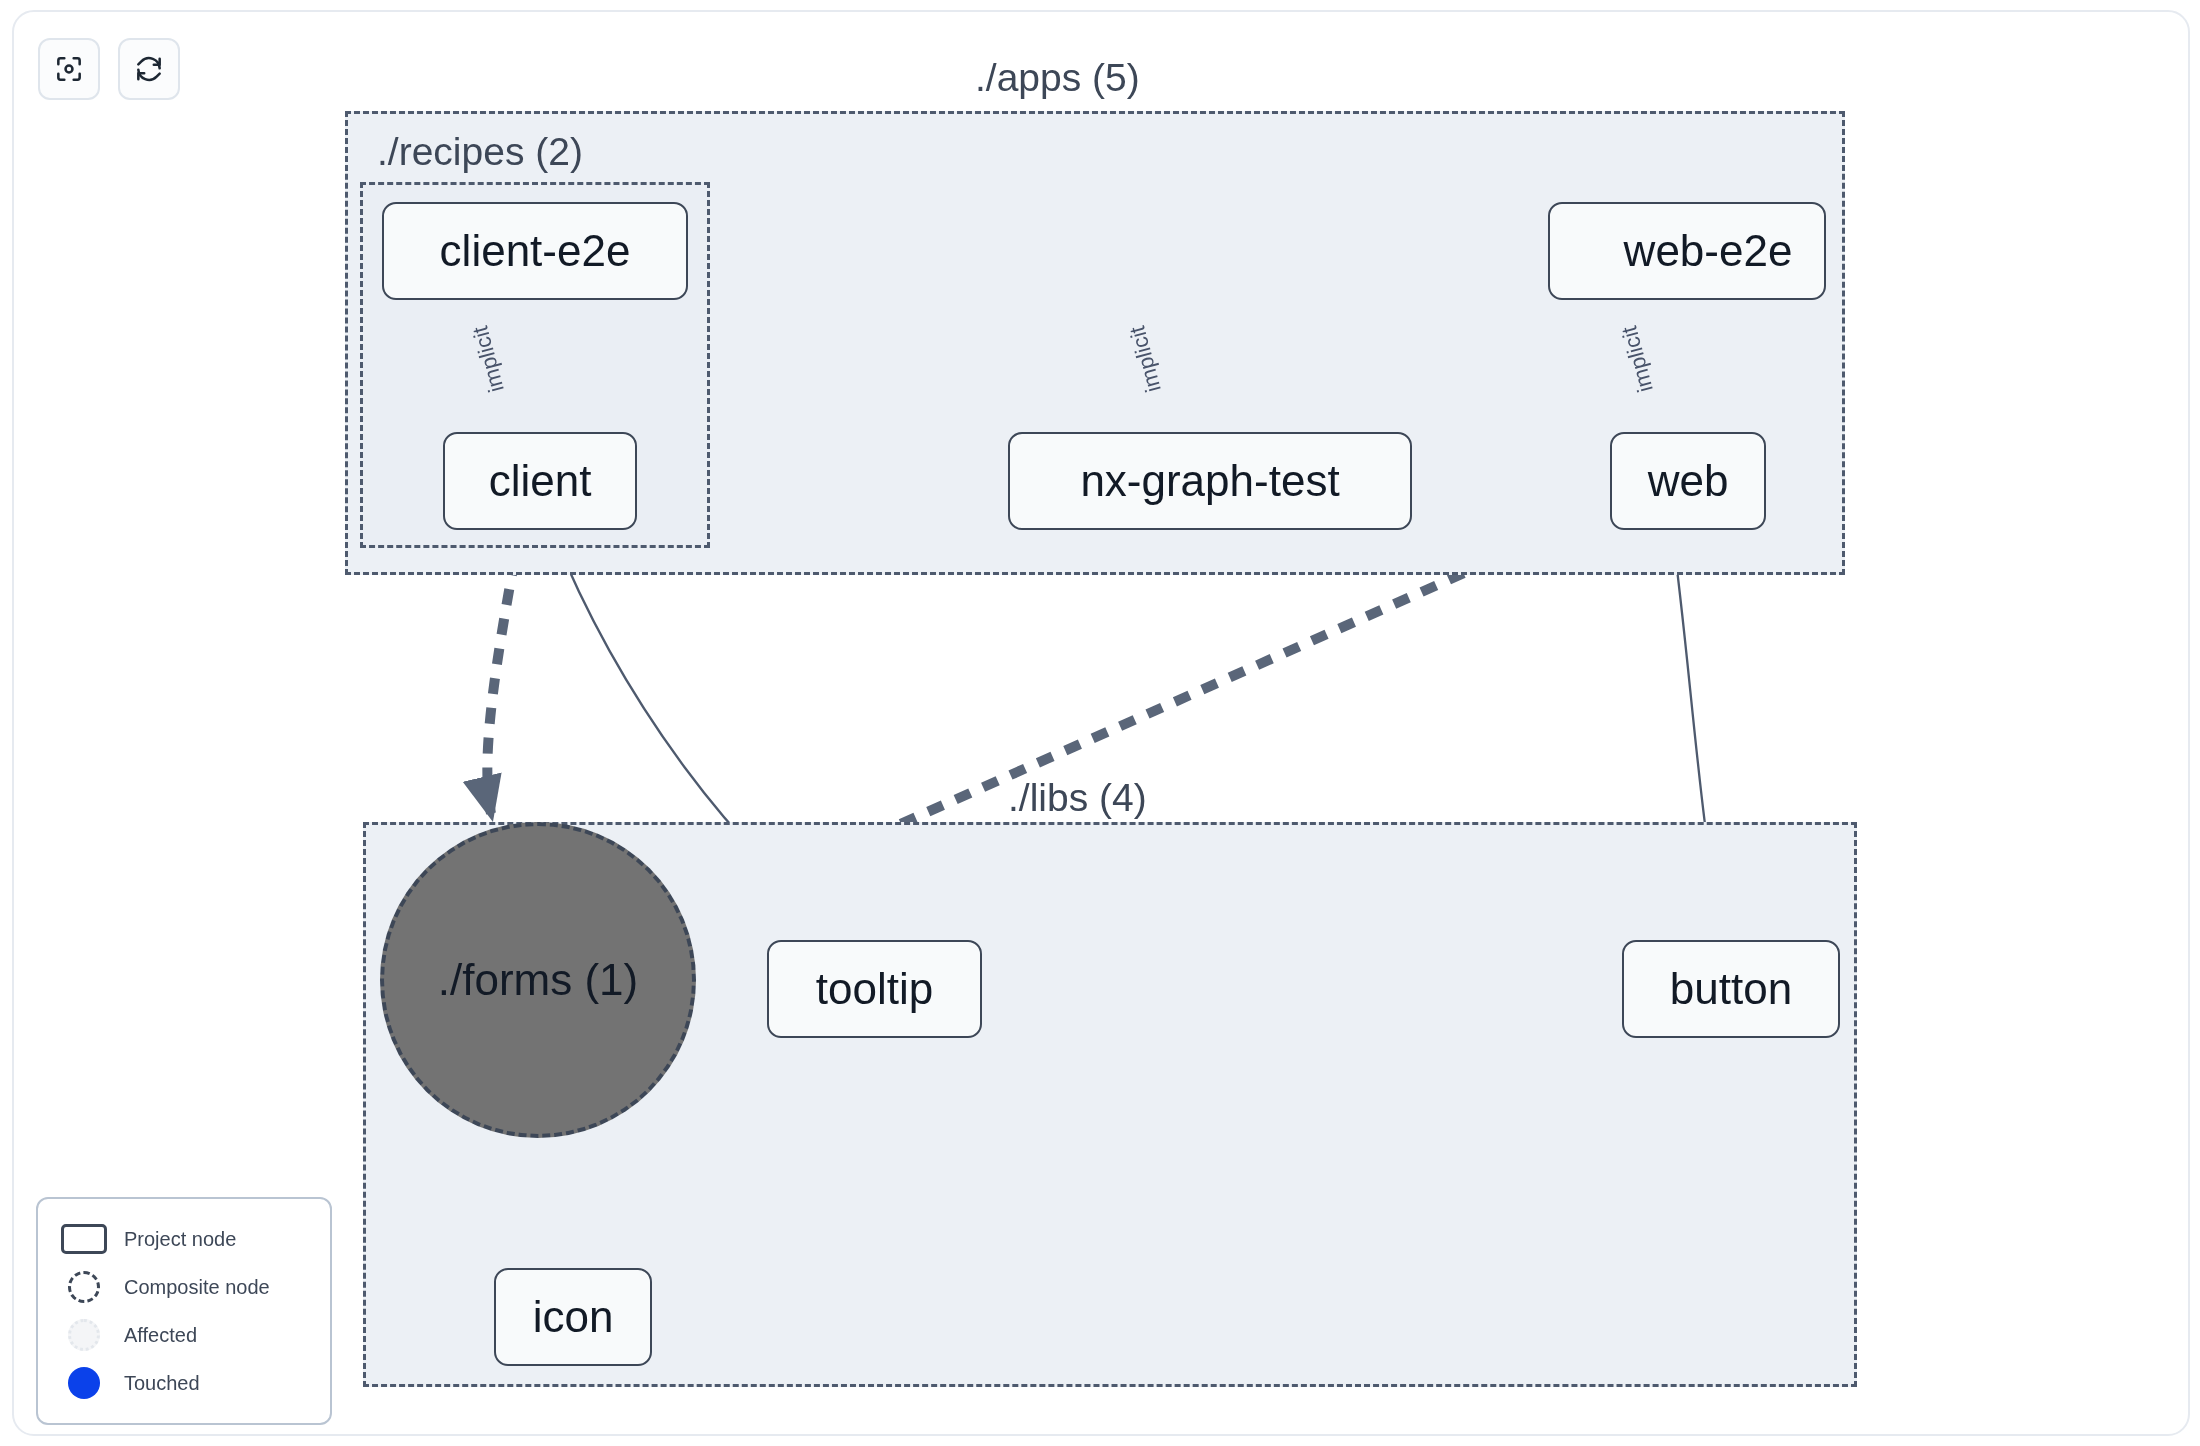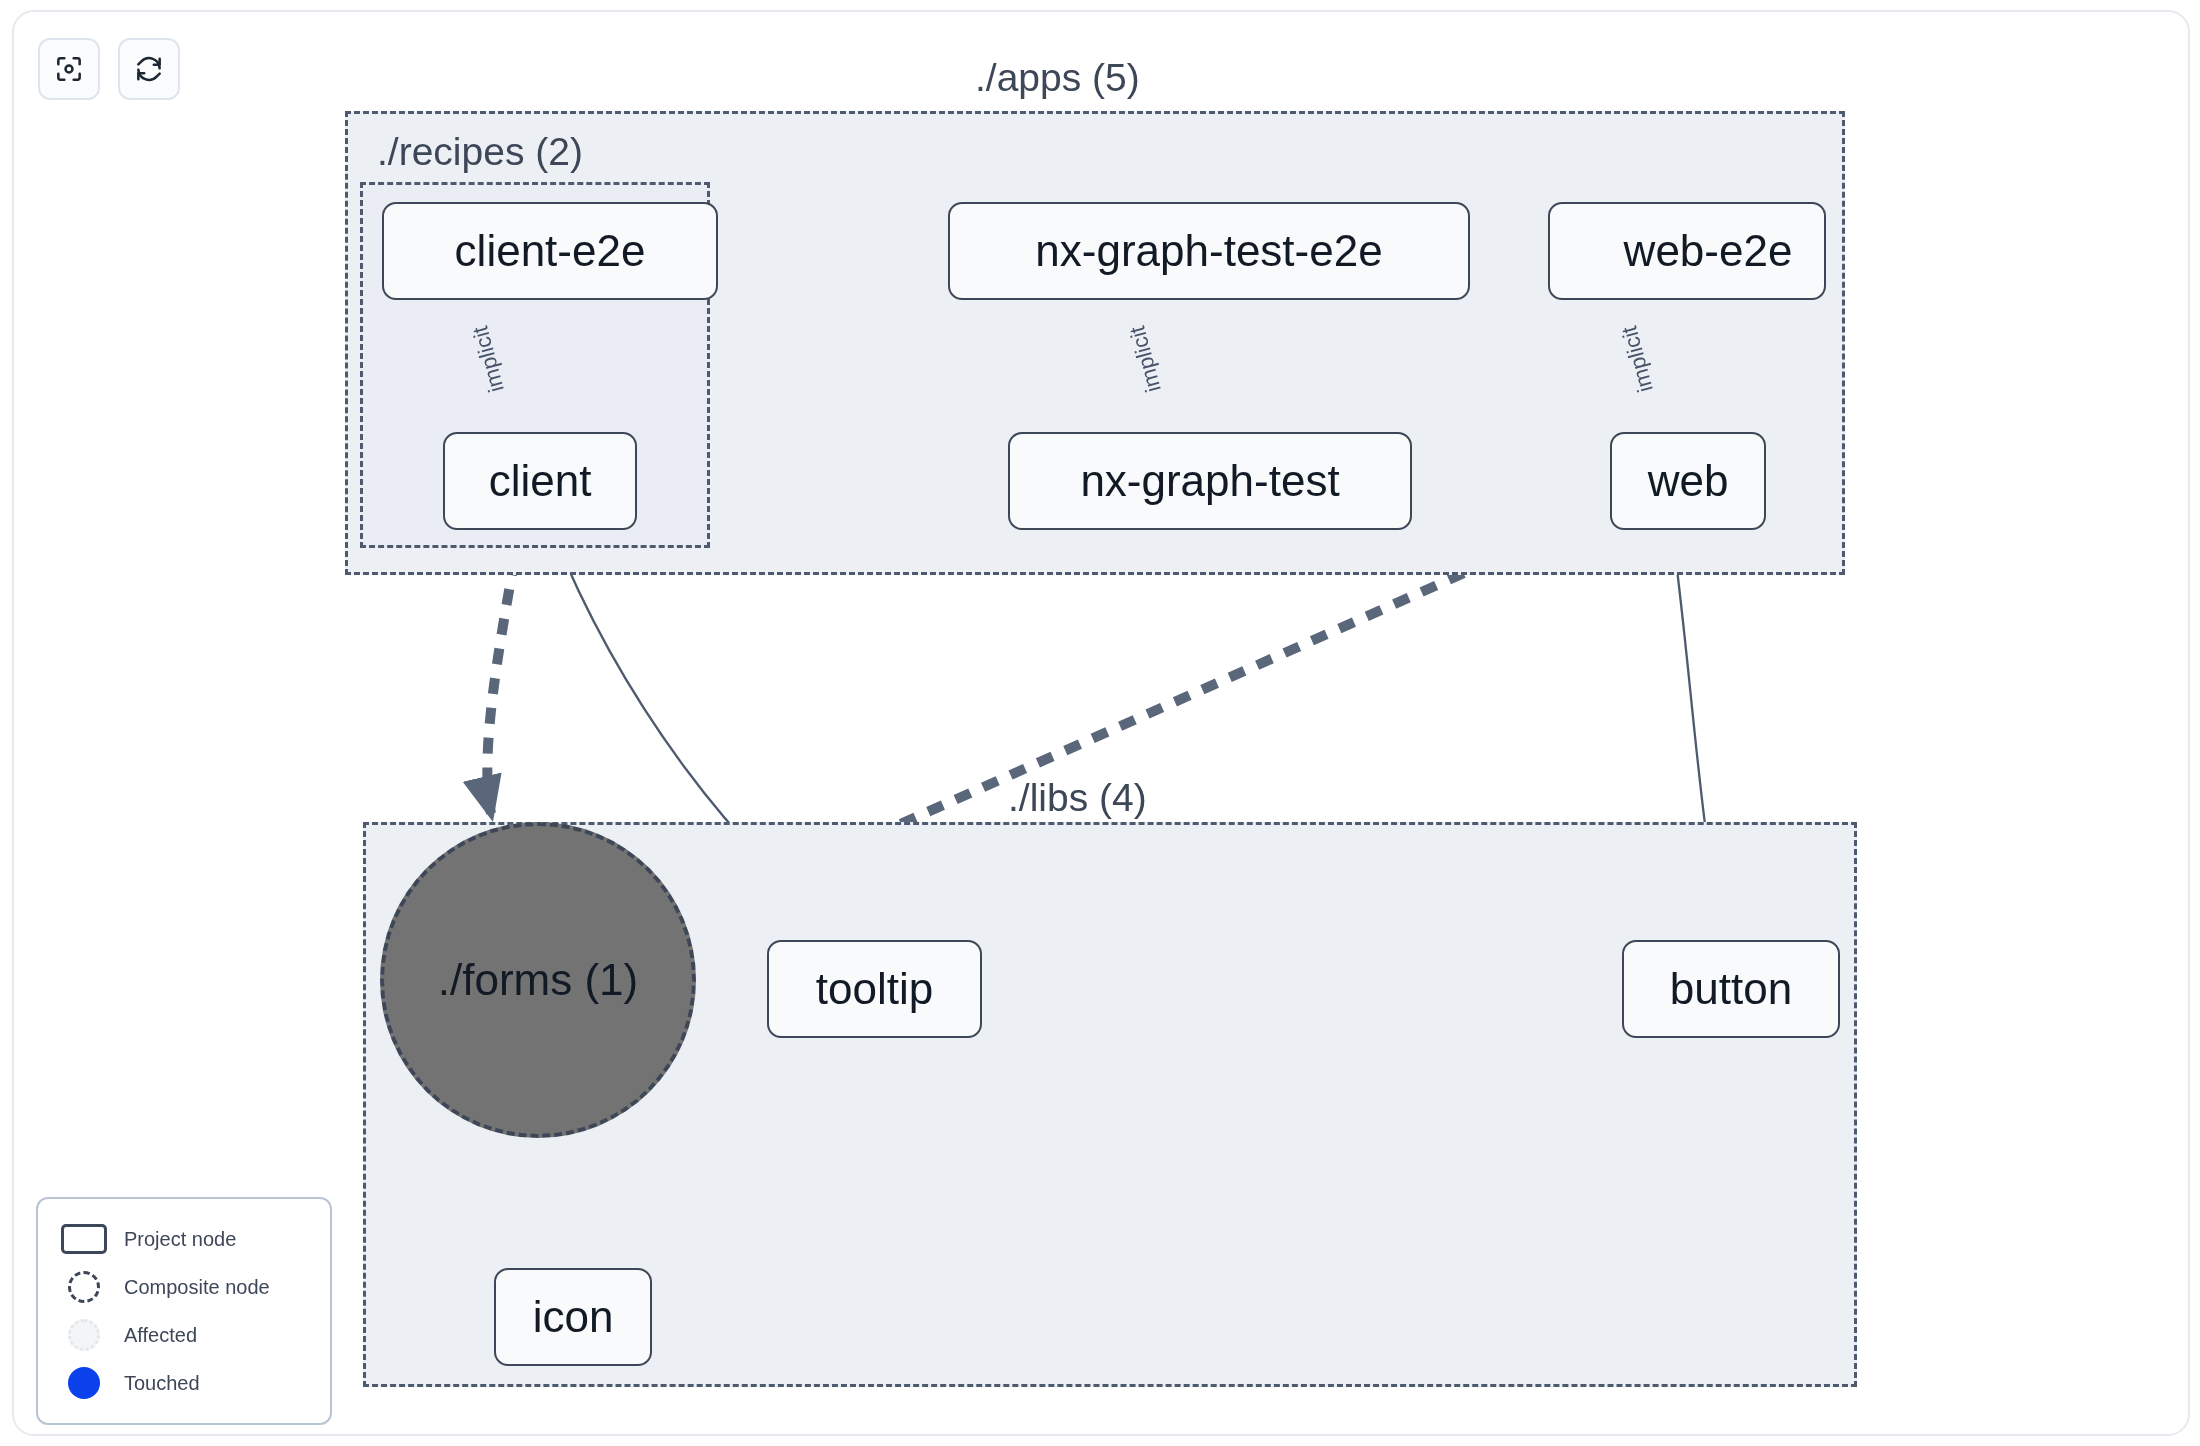--- a/index.html
+++ b/index.html
@@ -241,25 +241,24 @@
 
     <path d="M 540,1140 C 522,1200 508,1230 500,1252" fill="none" stroke="#5a6679" stroke-width="10" stroke-dasharray="16 14" marker-end="url(#arrow-thick)"></path>
   </svg>
 
   <div class="edge-label" style="left:455px; top:348px; transform:rotate(-105deg);">implicit</div>
 
   <div class="edge-label" style="left:1112px; top:348px; transform:rotate(-105deg);">implicit</div>
 
   <div class="edge-label" style="left:1604px; top:348px; transform:rotate(-105deg);">implicit</div>
 
-  <div class="node" style="left:382px; top:202px; width:336px; height:98px;">client-e2e</div>
+  <div class="node" style="left:382px; top:202px; width:306px; height:98px;">client-e2e</div>
 
   <div class="node" style="left:443px; top:432px; width:194px; height:98px;">client</div>
 
-  <div class="node" style="left:948px; top:202px; width:522px; height:98px;">nx-graph-test-e2e</div>
 
   <div class="node" style="left:1008px; top:432px; width:404px; height:98px;">nx-graph-test</div>
 
   <div class="node" style="left:1548px; top:202px; width:278px; height:98px;padding-left:42px;">web-e2e</div>
 
   <div class="node" style="left:1610px; top:432px; width:156px; height:98px;">web</div>
 
   <div class="composite-node" style="left:380px; top:822px; width:316px; height:316px;">./forms (1)</div>
 
   <div class="node" style="left:767px; top:940px; width:215px; height:98px;">tooltip</div>

